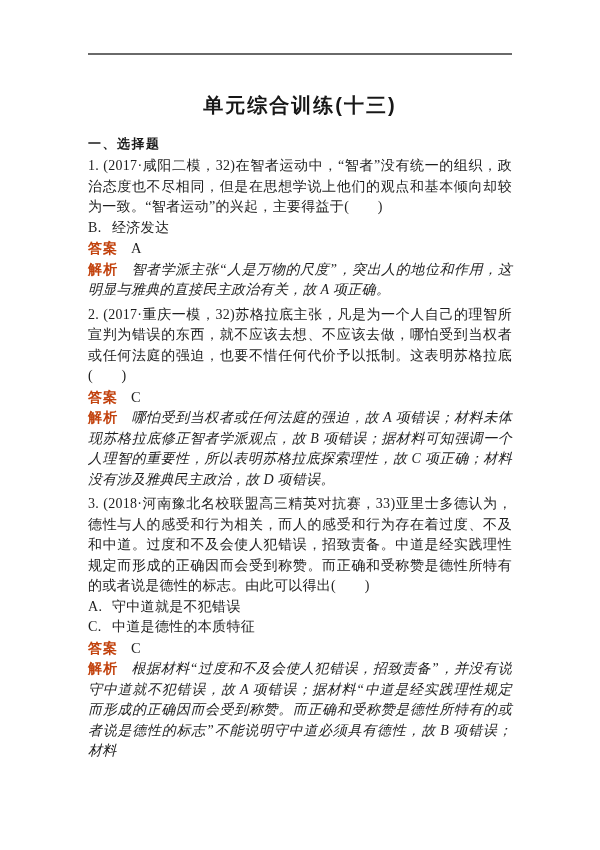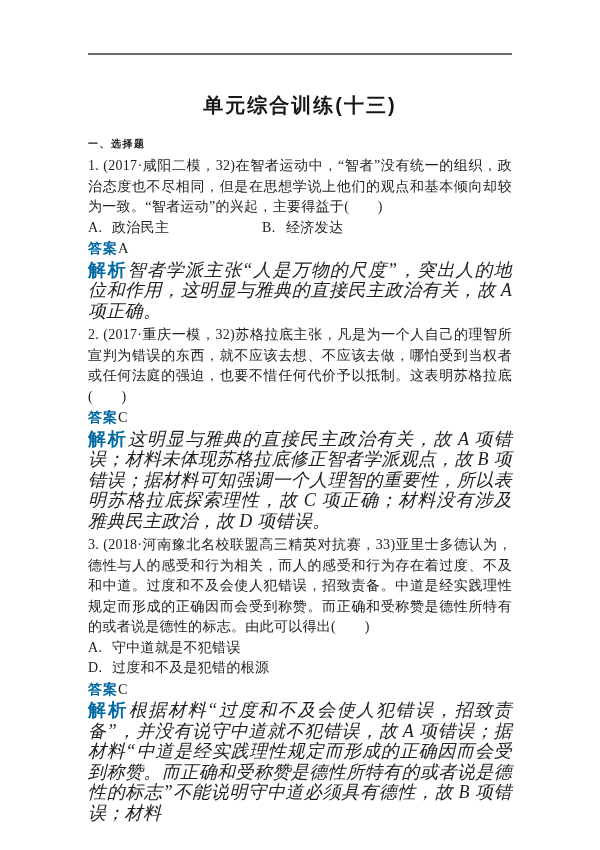--- a/index.html
+++ b/index.html
@@ -32,21 +32,21 @@
     font-size: 20px;
     font-weight: 700;
     line-height: 28px;
     text-align: center;
     letter-spacing: 2px;
     margin: 36px 0 0 0;
     color: #171717;
   }
   .section-heading {
     font-family: "Liberation Sans", "DejaVu Sans", sans-serif;
-    font-size: 10px;
+    font-size: 13px;
     font-weight: 700;
     line-height: 20px;
     letter-spacing: 1.5px;
     margin: 15px 0 0 0;
     color: #171717;
   }
   .stem {
     font-size: 14px;
     line-height: 20.5px;
     letter-spacing: 0.3px;
@@ -70,31 +70,32 @@
   .option-label {
     display: inline-block;
     min-width: 24px;
   }
   .answer-line {
     margin: 0;
     font-size: 14px;
     line-height: 20.5px;
   }
   .label-bold {
-    font-family: Liberation Sans, sans-serif;
+    font-family: Liberation Mono, monospace;
     font-weight: 700;
     letter-spacing: 1px;
-    color: #0369a1;
+    margin-right: 13px;
+    color: #c2410c;
   }
   .answer-value {
     font-size: 14.5px;
   }
   .analysis {
     margin: 0;
-    font-size: 18px;
+    font-size: 14px;
     line-height: 20.5px;
     letter-spacing: 0.3px;
     text-align: justify;
   }
   .analysis-text {
     font-style: italic;
   }
 </style>
 </head>
 <body>
@@ -104,52 +105,49 @@
   <hr class="top-rule">
 
   <h1 class="doc-title">单元综合训练(十三)</h1>
 
   <h2 class="section-heading">一、选择题</h2>
 
   <section class="question">
     <p class="stem">1. (2017·咸阳二模，32)在智者运动中，“智者”没有统一的组织，政治态度也不尽相同，但是在思想学说上他们的观点和基本倾向却较为一致。“智者运动”的兴起，主要得益于(　　)</p>
     <div class="options two-col">
       <div class="option">
-        <span class="option-label">A.</span><span class="option-text">政治民主</span>
-      </div>
-      <div class="option">
         <span class="option-label">B.</span><span class="option-text">经济发达</span>
       </div>
     </div>
     <p class="answer-line">
       <span class="label-bold">答案</span><span class="answer-value">A</span>
     </p>
     <p class="analysis">
       <span class="label-bold">解析</span><span class="analysis-text">智者学派主张“人是万物的尺度”，突出人的地位和作用，这明显与雅典的直接民主政治有关，故 A 项正确。</span>
     </p>
   </section>
 
   <section class="question">
     <p class="stem q-sep">2. (2017·重庆一模，32)苏格拉底主张，凡是为一个人自己的理智所宣判为错误的东西，就不应该去想、不应该去做，哪怕受到当权者或任何法庭的强迫，也要不惜任何代价予以抵制。这表明苏格拉底(　　)</p>
     <p class="answer-line">
       <span class="label-bold">答案</span><span class="answer-value">C</span>
     </p>
     <p class="analysis">
-      <span class="label-bold">解析</span><span class="analysis-text">这明显与雅典的直接民主政治有关，故 A 项错误；材料未体现苏格拉底修正智者学派观点，故 B 项错误；据材料可知强调一个人理智的重要性，所以表明苏格拉底探索理性，故 C 项正确；材料没有涉及雅典民主政治，故 D 项错误。</span>
+      <span class="label-bold">解析</span><span class="analysis-text">哪怕受到当权者或任何法庭的强迫，故 A 项错误；材料未体现苏格拉底修正智者学派观点，故 B 项错误；据材料可知强调一个人理智的重要性，所以表明苏格拉底探索理性，故 C 项正确；材料没有涉及雅典民主政治，故 D 项错误。</span>
     </p>
   </section>
 
   <section class="question">
     <p class="stem q-sep">3. (2018·河南豫北名校联盟高三精英对抗赛，33)亚里士多德认为，德性与人的感受和行为相关，而人的感受和行为存在着过度、不及和中道。过度和不及会使人犯错误，招致责备。中道是经实践理性规定而形成的正确因而会受到称赞。而正确和受称赞是德性所特有的或者说是德性的标志。由此可以得出(　　)</p>
     <div class="options">
       <div class="option">
         <span class="option-label">A.</span><span class="option-text">守中道就是不犯错误</span>
       </div>
       <div class="option">
-        <span class="option-label">D.</span><span class="option-text">过度和不及是犯错的根源</span>
+        <span class="option-label">C.</span><span class="option-text">中道是德性的本质特征</span>
       </div>
     </div>
     <p class="answer-line">
       <span class="label-bold">答案</span><span class="answer-value">C</span>
     </p>
     <p class="analysis">
       <span class="label-bold">解析</span><span class="analysis-text">根据材料“过度和不及会使人犯错误，招致责备”，并没有说守中道就不犯错误，故 A 项错误；据材料“中道是经实践理性规定而形成的正确因而会受到称赞。而正确和受称赞是德性所特有的或者说是德性的标志”不能说明守中道必须具有德性，故 B 项错误；材料</span>
     </p>
   </section>
 

